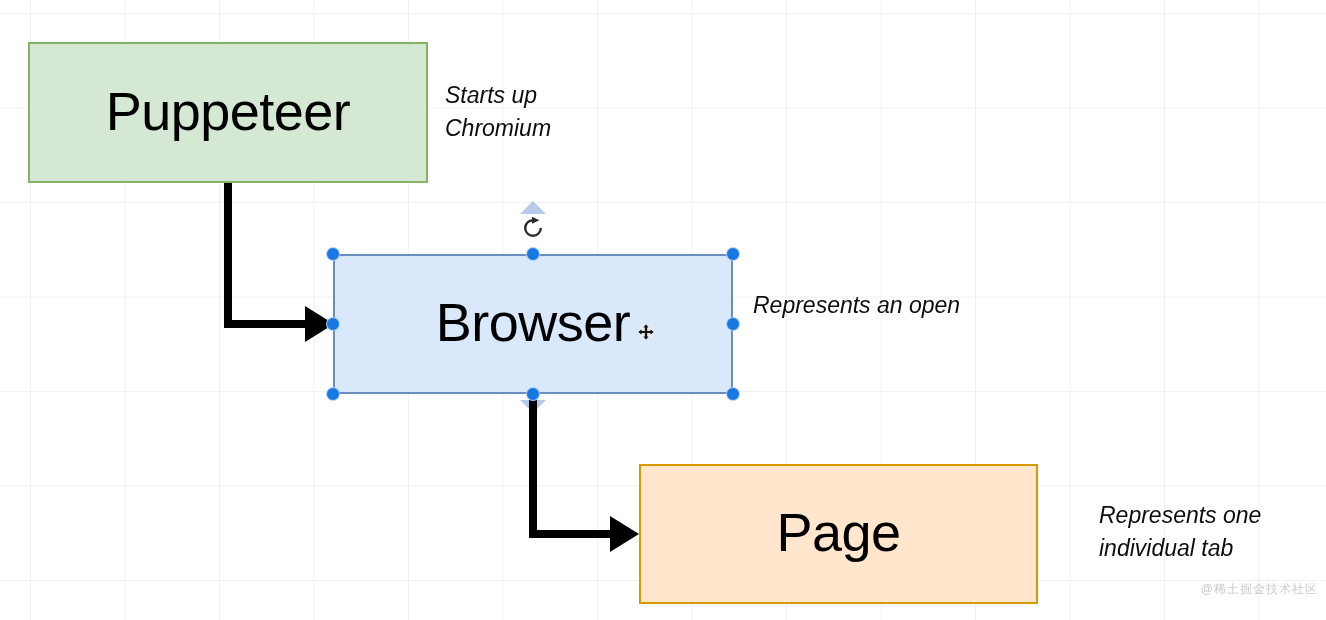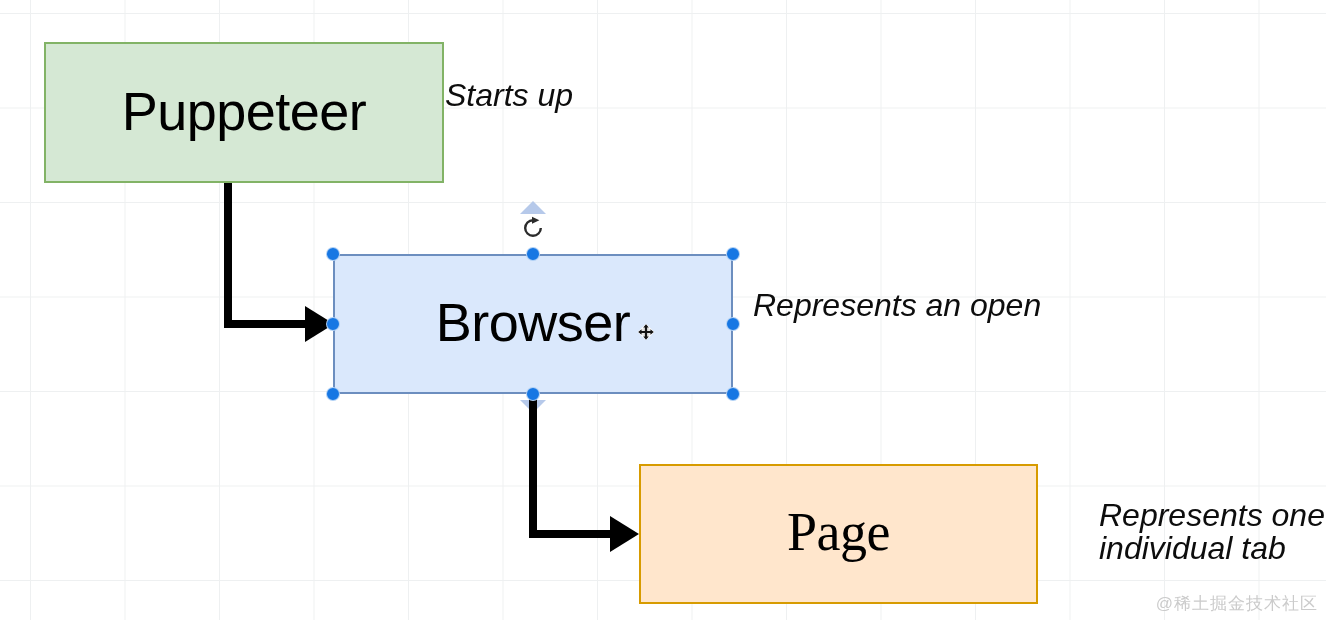--- a/index.html
+++ b/index.html
@@ -19,36 +19,36 @@
   
   .node {
     position: absolute;
     border: 2px solid #000;
     display: flex; align-items: center; justify-content: center;
   }
   .node-label {
     font-size: 54px; color: #000; letter-spacing: -0.5px; line-height: 1;
     padding-bottom: 4px;
   }
-  #node-puppeteer { left: 44px;  top: 42px;  width: 400px; height: 141px; }
+  #node-puppeteer { left: 28px;  top: 42px;  width: 400px; height: 141px; }
   #node-browser   { left: 333px; top: 254px; width: 400px; height: 140px; }
-  #node-page      { left: 639px; top: 464px; width: 399px; height: 140px; font-family: Liberation Serif, serif; }
+  #node-page      { left: 639px; top: 464px; width: 399px; height: 140px; }
 
   
   .seg { position: absolute; background: #000; }
   .arrowhead {
     position: absolute; width: 0; height: 0;
     border-top: 18px solid transparent;
     border-bottom: 18px solid transparent;
     border-left: 29px solid #000;
   }
 
   
   .annotation {
-    position: absolute; font-style: italic; font-size: 32px; line-height: 33px;
+    position: absolute; font-style: italic; font-size: 23px; line-height: 33px;
     color: #0d0d0d; white-space: nowrap;
   }
 
   
   .handle {
     position: absolute; width: 14px; height: 14px; border-radius: 50%;
     border: 1px solid rgba(255,255,255,0.65);
   }
   .hint-tri-up {
     position: absolute; width: 0; height: 0;
@@ -63,22 +63,22 @@
   }
   .rotate-handle { position: absolute; width: 24px; height: 24px; cursor: pointer; }
   .move-cursor { position: absolute; width: 20px; height: 20px; }
   .edge-layer { position: absolute; z-index: 1; }
   .handle, .rotate-handle { z-index: 3; }
   .node { z-index: 2; }
   .move-cursor { z-index: 4; }
 
   
   .watermark {
-    position: absolute; right: 8px; bottom: 5px;
-    font-size: 17px; color: #cbcbcb; letter-spacing: 1px; margin-top: 48px;
+    position: absolute; right: 8px; bottom: 22px;
+    font-size: 12px; color: #cbcbcb; letter-spacing: 1px; margin-top: 48px;
   }
 </style>
 </head>
 <body>
 
 <div class="canvas">
 
   <div class="edge-layer">
     <div class="seg" style="left:224px; top:183px; width:8px; height:145px;"></div>
     <div class="seg" style="left:224px; top:320px; width:83px; height:8px;"></div>
@@ -126,20 +126,21 @@
     <div class="move-cursor" style="left:636px; top:322px;">
       <svg width="20" height="20" viewBox="0 0 18 18">
         <rect x="4.2" y="4.2" width="9.6" height="9.6" transform="rotate(45 9 9)" fill="#e3e3e3" stroke="#ffffff" stroke-width="1"></rect>
         <path d="M9 2 L11.5 5 L10 5 L10 8 L13 8 L13 6.5 L16 9 L13 11.5 L13 10 L10 10 L10 13 L11.5 13 L9 16 L6.5 13 L8 13 L8 10 L5 10 L5 11.5 L2 9 L5 6.5 L5 8 L8 8 L8 5 L6.5 5 Z" fill="#141414"></path>
       </svg>
     </div>
   </div>
 
   <div class="annotation" style="left:445px; top:79px;">
     <div>Starts up</div>
+    <div>Chromium</div>
   </div>
   <div class="annotation" style="left:753px; top:289px;text-align:right;">
     <div>Represents an open</div>
   </div>
   <div class="annotation" style="left:1066px; top:499px;margin-left:33px;">
     <div>Represents one</div>
     <div>individual tab</div>
   </div>
 
   <div class="watermark" style="color: rgb(203, 203, 203);">@稀土掘金技术社区</div>

